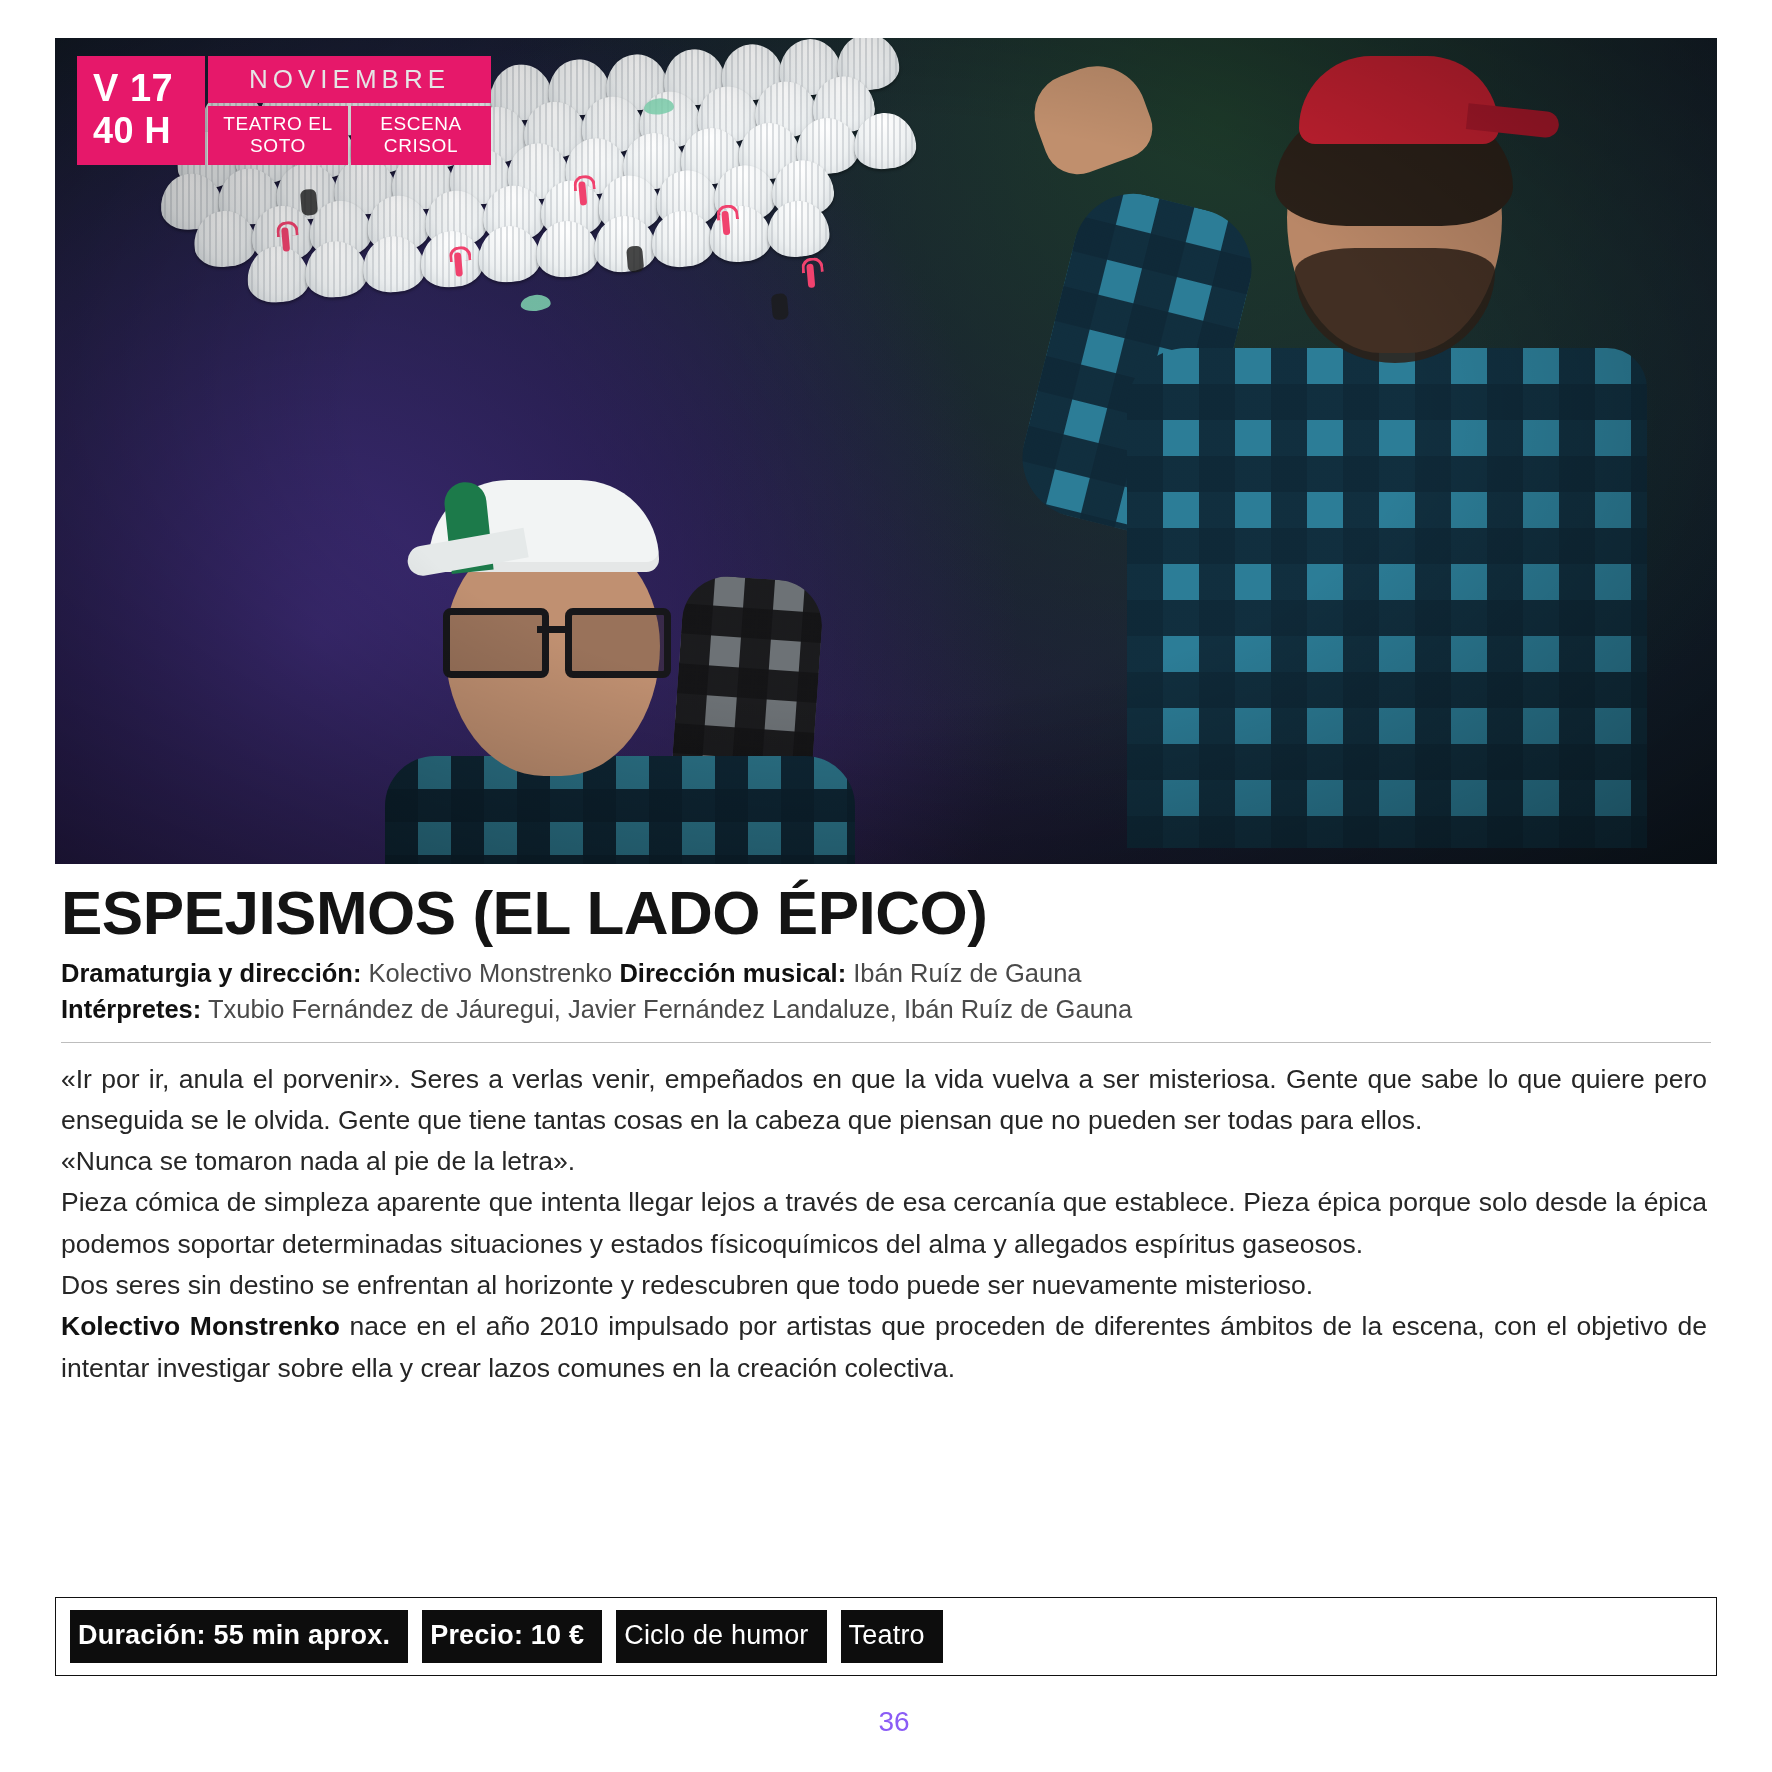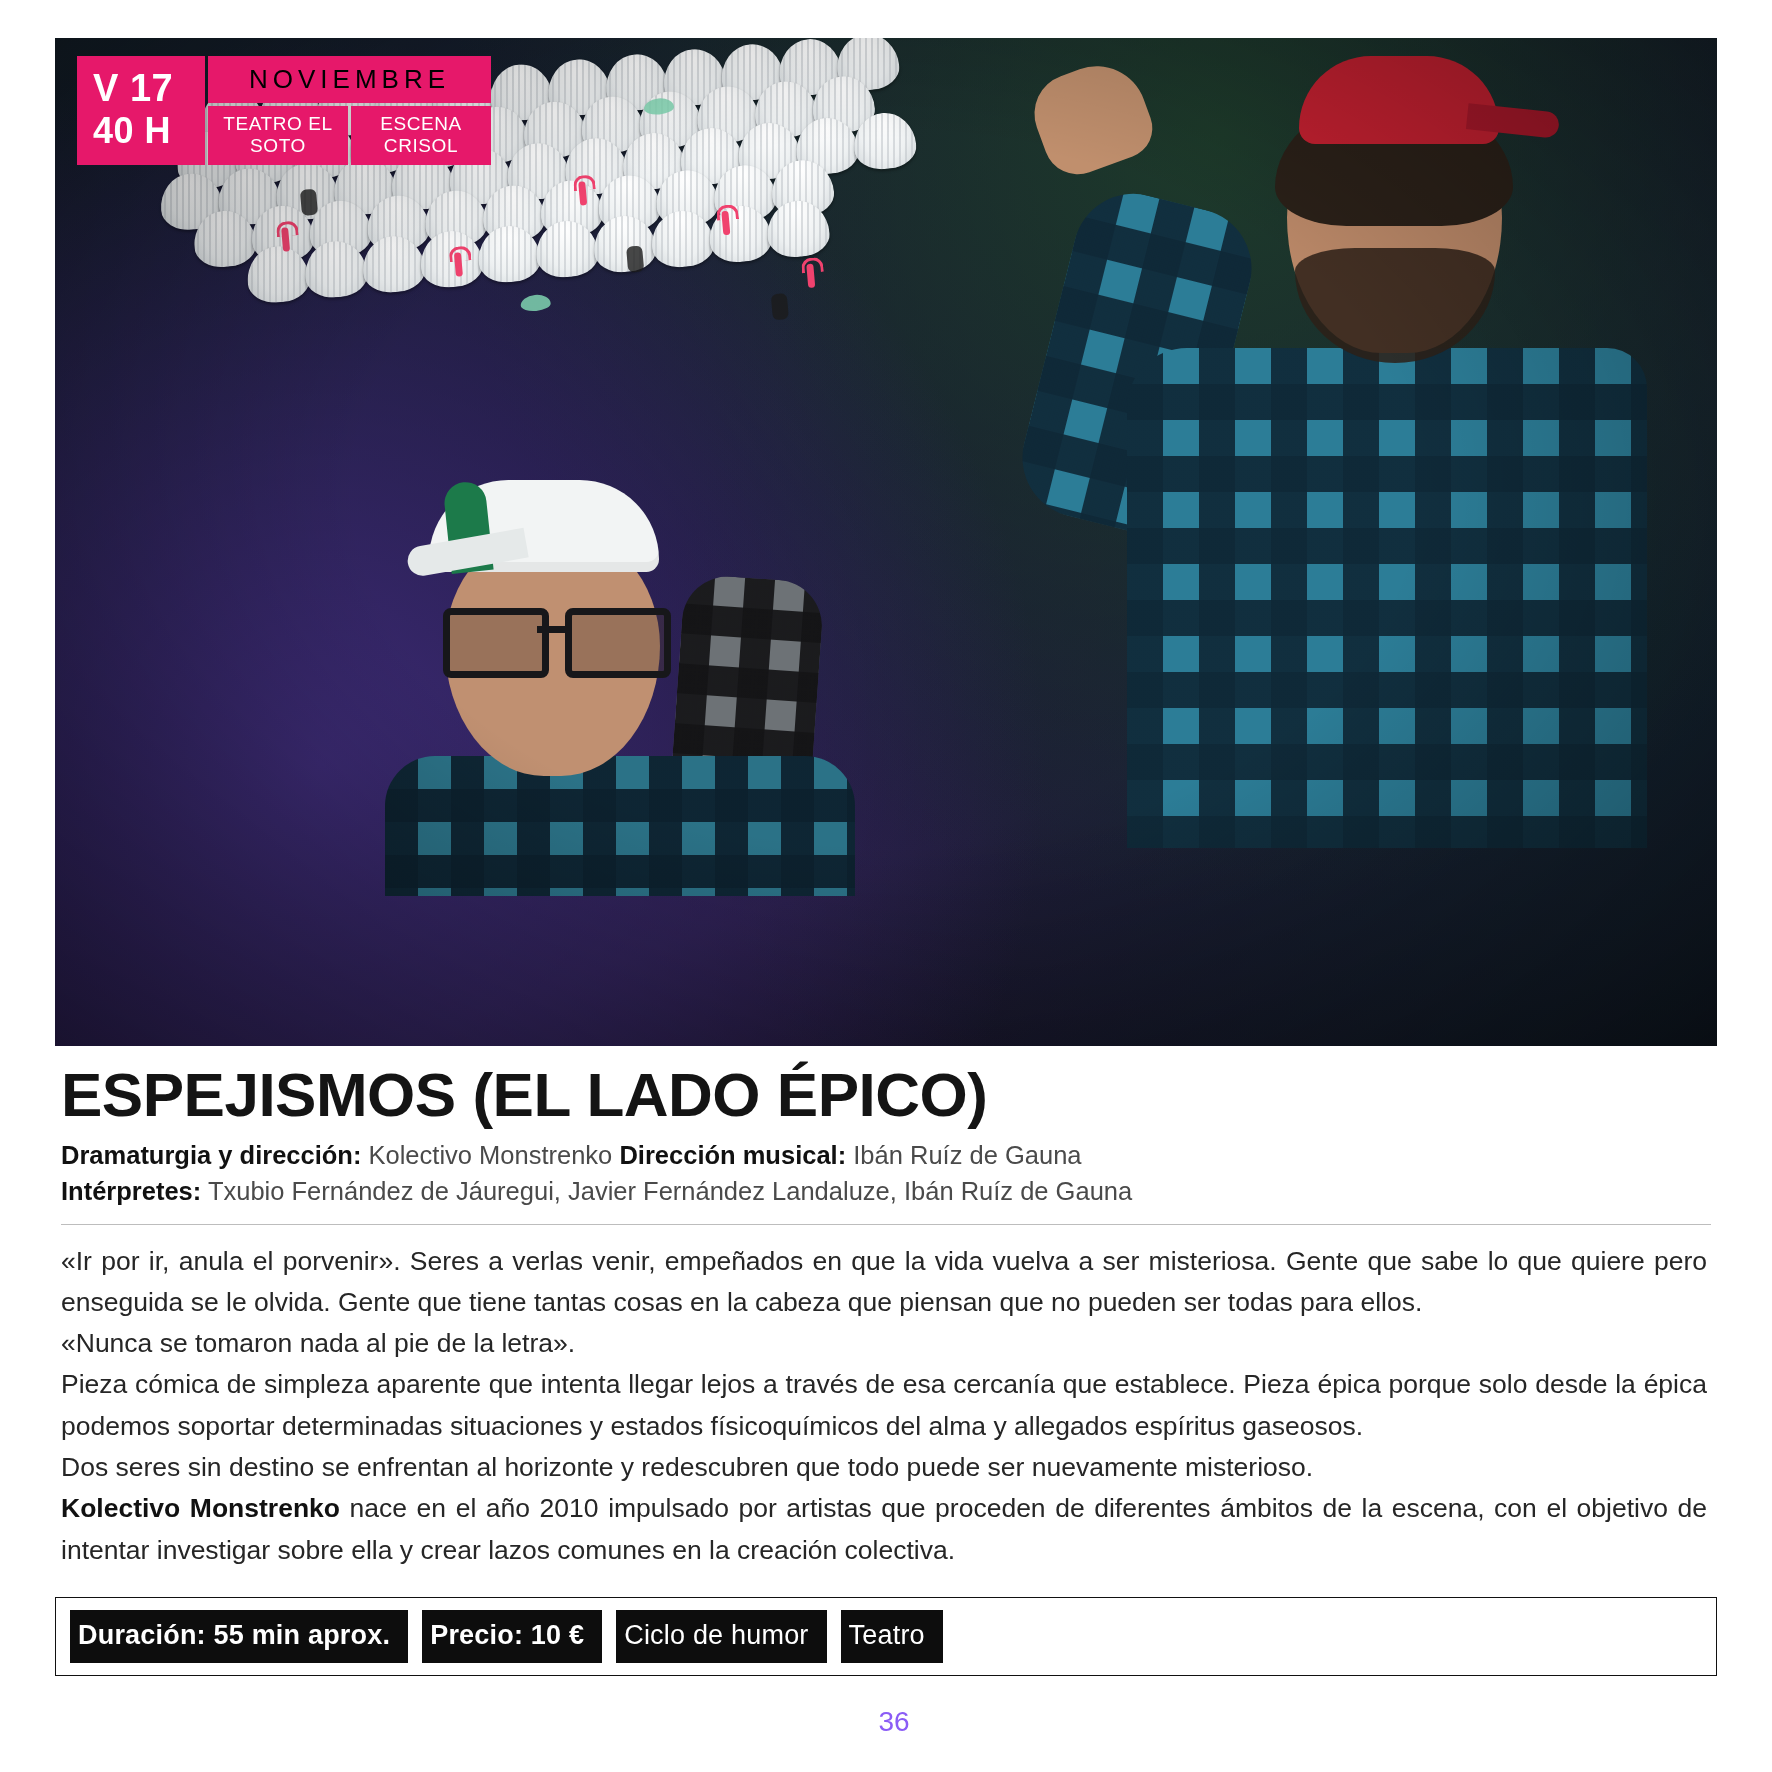--- a/index.html
+++ b/index.html
@@ -19,21 +19,21 @@
     width: 1772px;
     height: 1772px;
     box-sizing: border-box;
     padding: 38px 55px 0 55px;
   }
 
   
   .hero {
     position: relative;
     width: 1662px;
-    height: 1008px;
+    height: 826px;
     overflow: hidden;
     background: #0b0a14;
   }
   .hero-bg {
     position: absolute;
     inset: 0;
     background:
       radial-gradient(circle at 16% 72%, #3b2a72 0%, rgba(59,42,114,0) 46%),
       radial-gradient(circle at 70% 10%, #1d3a2a 0%, rgba(29,58,42,0) 52%),
       radial-gradient(circle at 92% 60%, #12232e 0%, rgba(18,35,46,0) 55%),
@@ -289,21 +289,21 @@
     line-height: 1;
     letter-spacing: .5px;
   }
   .date-right {
     display: flex;
     flex-direction: column;
     margin-left: 3px;
   }
   .date-month {
     background: #e6186a;
-    color: #000000;
+    color: #e5e5e5;
     font-size: 26px;
     letter-spacing: 5px;
     padding: 8px 22px 8px 22px;
     text-align: center;
     font-weight: 400;
   }
   .venue-row {
     display: flex;
     margin-top: 3px;
     gap: 3px;

